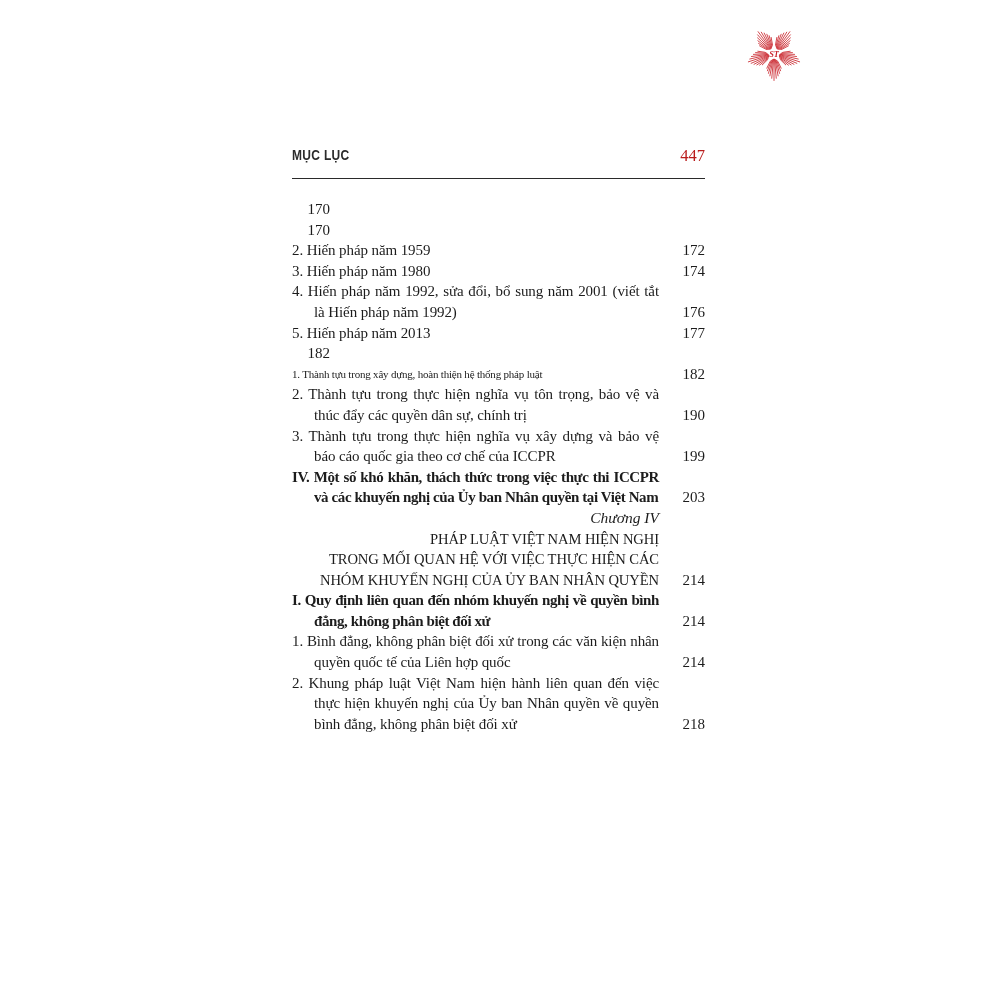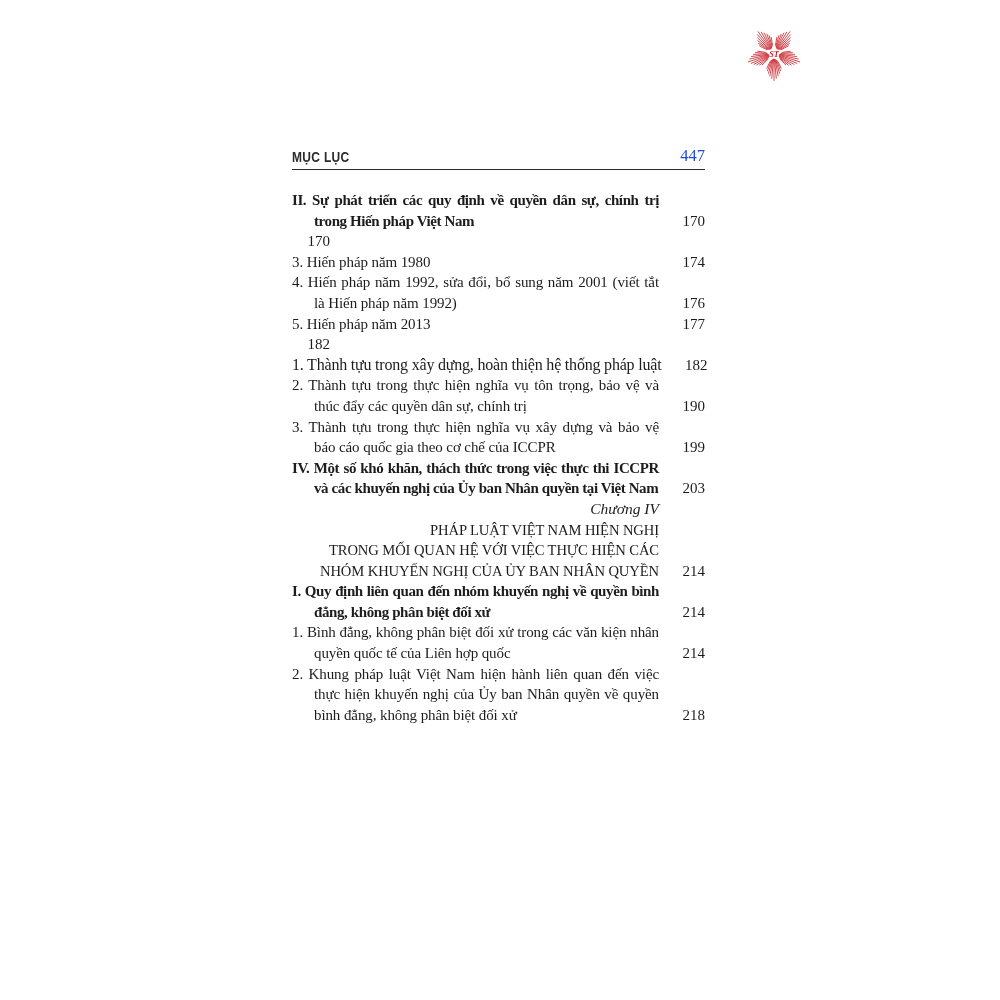--- a/index.html
+++ b/index.html
@@ -9,36 +9,36 @@
     overflow:hidden;
   }
   
   .logo{position:absolute;left:736px;top:14px;width:76px;height:76px;}
   .logo svg{width:100%;height:100%;display:block;}
   .monogram{font-family:"Liberation Serif",serif;font-style:italic;font-weight:700;font-size:11px;fill:#c9242b;}
 
   
   .content{position:absolute;left:292px;top:146px;width:413px;}
 
-  .header{display:flex;justify-content:space-between;align-items:center;
-          border-bottom:1.6px solid #2a2a2a;padding-bottom:3px;}
+  .header{display:flex;justify-content:space-between;align-items:flex-start;
+          border-bottom:1.6px solid #2a2a2a;padding-bottom:12px;}
   .header-title{font-family:"Liberation Sans",sans-serif;font-size:15px;font-weight:700;
                 color:#2b2b2b;letter-spacing:.4px;transform:scaleX(.8);transform-origin:left bottom;}
-  .header-page{font-size:16.5px;color:#1d4ed8;}
+  .header-page{font-size:16.5px;color:#b91c1c;}
 
   .toc{margin-top:20px;}
   .row{display:flex;align-items:flex-end;column-gap:8px;line-height:20.6px;}
   .t{flex:1;text-align:justify;padding-left:22px;text-indent:-22px;
      font-size:15px;letter-spacing:-.1px;}
   .p{width:38px;flex-shrink:0;text-align:right;font-size:15px;}
   .h .t{font-weight:700;letter-spacing:-.4px;}
   .center .t{text-align:right;padding-left:0;text-indent:0;letter-spacing:0;}
   .italic .t{font-style:italic;font-size:15.5px;}
   .caps .t{font-size:14.6px;letter-spacing:-.1px;}
-  .tight .t{font-size:16px;letter-spacing:-.2px;white-space:nowrap;}
+  .tight .t{font-size:11px;letter-spacing:-.2px;white-space:nowrap;}
 </style>
 </head>
 <body>
 
 <div class="logo">
   <svg viewBox="0 0 100 100" aria-hidden="true">
     <g id="rays">
         <line x1="51.22" y1="45.11" x2="53.82" y2="30.33" stroke="#c9242b" stroke-width="1.1"></line>
         <line x1="51.84" y1="45.24" x2="56.50" y2="28.07" stroke="#c9242b" stroke-width="1.1"></line>
         <line x1="52.44" y1="45.44" x2="59.62" y2="26.13" stroke="#c9242b" stroke-width="1.1"></line>
@@ -101,25 +101,28 @@
 </div>
 
 <div class="content">
   <div class="header">
     <span class="header-title">MỤC LỤC</span>
     <span class="header-page">447</span>
   </div>
 
   <div class="toc">
     <div class="row h">
-      <span class="t">II. Sự phát triển các quy định về quyền dân sự, chính trị trong Hiến pháp Việt Nam</span>
       <span class="p">170</span>
     </div>
     <div class="row">
       <span class="p">170</span>
+    </div>
+    <div class="row">
+      <span class="t">2. Hiến pháp năm 1959</span>
+      <span class="p">172</span>
     </div>
     <div class="row">
       <span class="t">3. Hiến pháp năm 1980</span>
       <span class="p">174</span>
     </div>
     <div class="row">
       <span class="t">4. Hiến pháp năm 1992, sửa đổi, bổ sung năm 2001 (viết tắt là Hiến pháp năm 1992)</span>
       <span class="p">176</span>
     </div>
     <div class="row">

